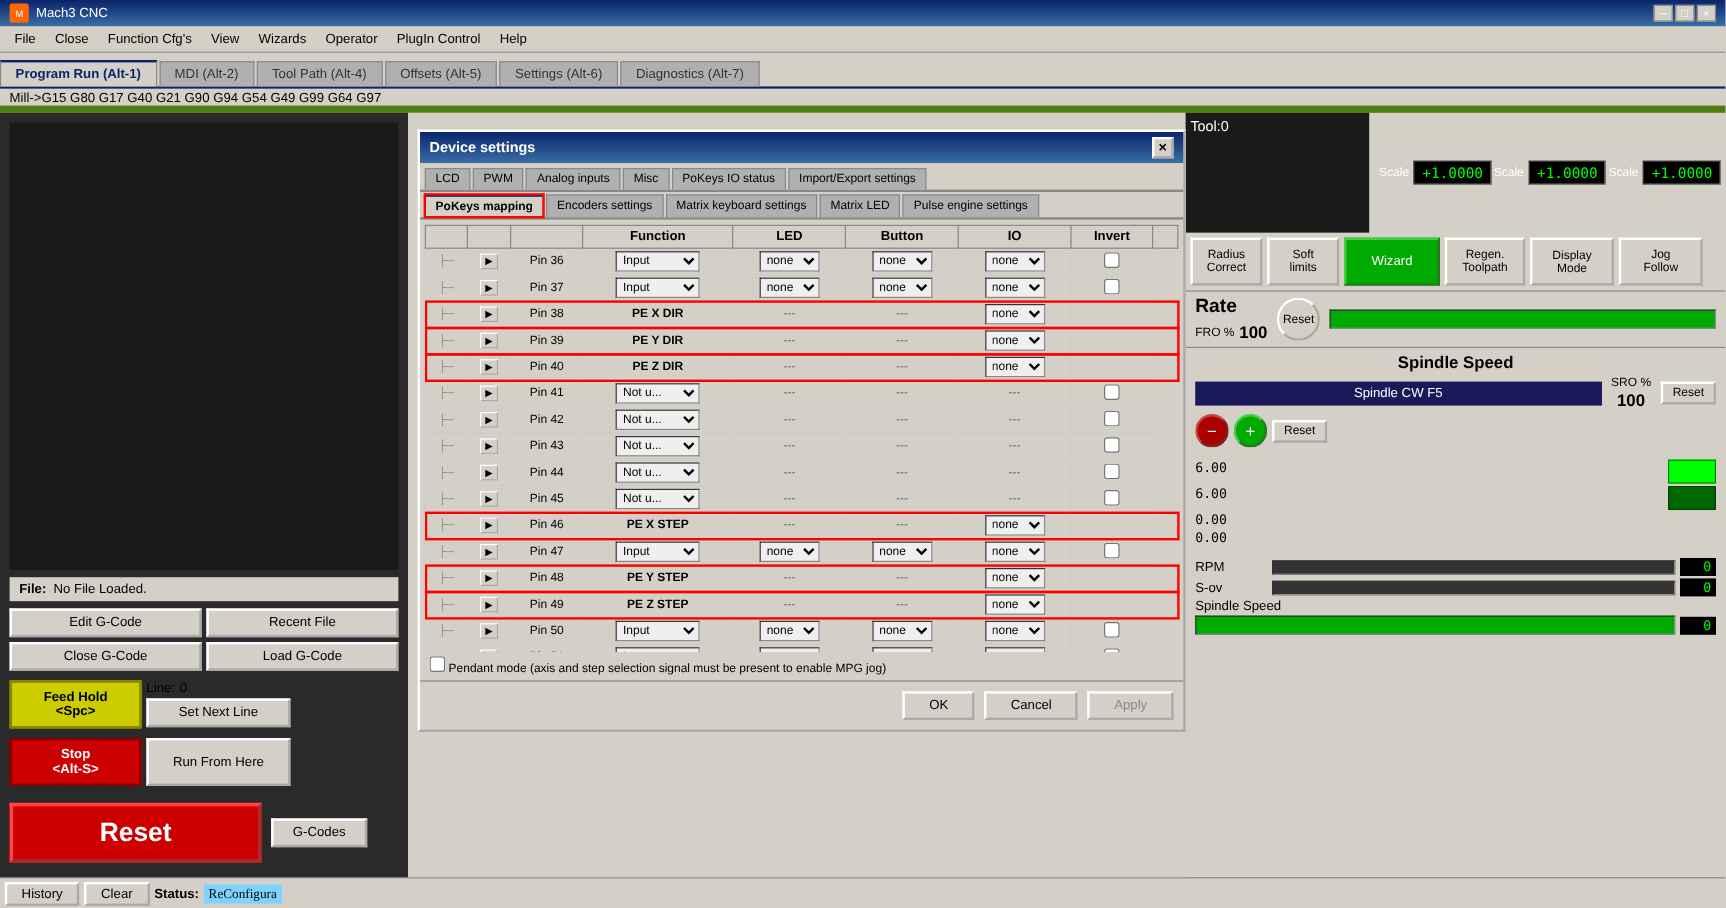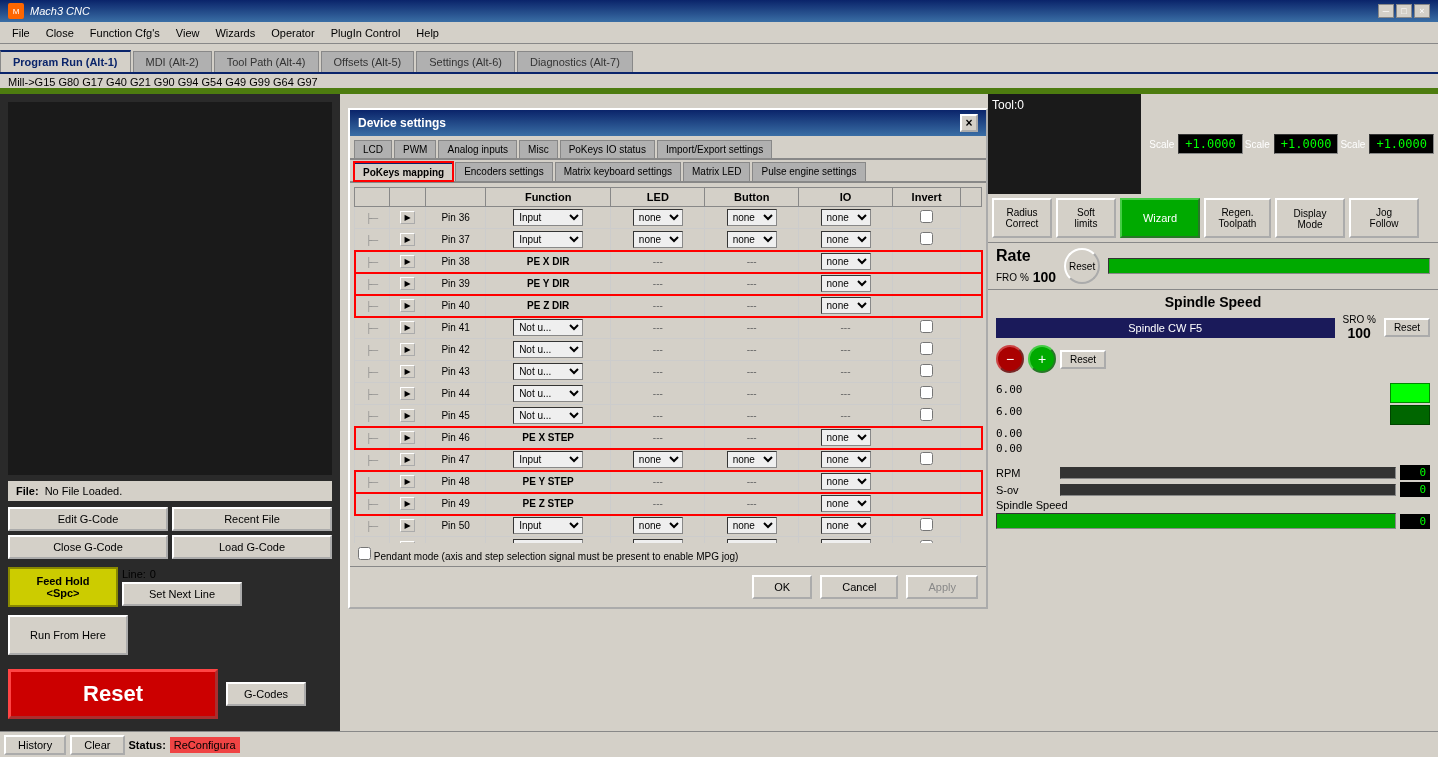--- a/index.html
+++ b/index.html
@@ -1,21 +1,21 @@
 <!DOCTYPE html>
 <html><head>
   <meta charset="utf-8">
   <style>
     * { box-sizing: border-box; margin: 0; padding: 0; }
     body { font-family: 'Arial', sans-serif; font-size: 11px; background: #d4d0c8; overflow: hidden; width: 1438px; height: 757px; }
 
     
     .title-bar { background: linear-gradient(to bottom, #0a246a, #3a6ea5); color: white; height: 22px; display: flex; align-items: center; padding: 0 8px; font-size: 11px; }
     .title-bar .title-icon { width: 16px; height: 16px; background: #ff6600; border-radius: 2px; margin-right: 6px; display: flex; align-items: center; justify-content: center; font-size: 8px; color: white; }
-    .title-bar .title-text { flex: 1; font-style: italic; }
+    .title-bar .title-text { flex: 1; }
     .title-bar .win-controls { display: flex; gap: 2px; }
     .win-btn { width: 16px; height: 14px; background: #d4d0c8; border: 1px solid #888; font-size: 9px; display: flex; align-items: center; justify-content: center; cursor: pointer; }
 
     
     .menu-bar { background: #d4d0c8; height: 22px; display: flex; align-items: center; padding: 0 4px; border-bottom: 1px solid #888; }
     .menu-item { padding: 2px 8px; font-size: 11px; cursor: pointer; }
 
     
     .tab-bar { background: #d4d0c8; height: 30px; display: flex; align-items: flex-end; padding: 0 0; border-bottom: 2px solid #0a246a; }
     .tab { padding: 4px 12px; background: #b0b0b0; border: 1px solid #888; border-bottom: none; margin-right: 2px; cursor: pointer; font-size: 11px; color: #333; }
@@ -59,21 +59,21 @@
     .spindle-inner { background: #1a1a5a; color: white; padding: 4px 8px; text-align: center; font-size: 11px; cursor: pointer; }
     .spindle-btn-red { background: #aa0000; color: white; border: 2px outset #cc4444; border-radius: 50%; width: 28px; height: 28px; display: flex; align-items: center; justify-content: center; cursor: pointer; font-size: 14px; }
     .spindle-btn-green { background: #00aa00; color: white; border: 2px outset #44cc44; border-radius: 50%; width: 28px; height: 28px; display: flex; align-items: center; justify-content: center; cursor: pointer; font-size: 14px; }
     .reset-btn-small { background: #d4d0c8; border: 2px outset #fff; padding: 2px 8px; cursor: pointer; font-size: 10px; }
     .rpm-value { background: black; color: #00ff00; padding: 1px 4px; font-size: 11px; font-family: monospace; min-width: 30px; text-align: right; }
 
     
     .bottom-bar { background: #d4d0c8; height: 26px; display: flex; align-items: center; padding: 0 4px; border-top: 1px solid #888; gap: 4px; }
     .bottom-btn { background: #d4d0c8; border: 2px outset #fff; padding: 2px 12px; cursor: pointer; font-size: 11px; }
     .status-label { font-weight: bold; font-size: 11px; }
-    .status-value { font-size: 11px; background: #ef4444; padding: 2px 4px; }
+    .status-value { font-size: 11px; background: #7dd3fc; padding: 2px 4px; font-family: Liberation Serif, serif; }
 
     
     .dialog { background: #d4d0c8; border: 2px outset #fff; width: 640px; position: absolute; top: 108px; left: 348px; }
     .dialog-title { background: linear-gradient(to bottom, #0a246a, #3a6ea5); color: white; padding: 4px 8px; display: flex; justify-content: space-between; align-items: center; font-size: 12px; font-weight: bold; }
     .dialog-close { background: #d4d0c8; border: 2px outset #fff; width: 18px; height: 18px; display: flex; align-items: center; justify-content: center; cursor: pointer; font-size: 12px; color: black; }
 
     
     .dialog-tabs { background: #d4d0c8; padding: 4px 4px 0; display: flex; flex-wrap: wrap; gap: 2px; border-bottom: 2px solid #888; }
     .dtab { background: #b0b0b0; border: 1px solid #888; border-bottom: none; padding: 3px 8px; cursor: pointer; font-size: 10px; }
     .dtab.active { background: #d4d0c8; border-top: 2px solid #0a246a; font-weight: bold; outline: 2px solid red; outline-offset: -1px; }
@@ -167,20 +167,21 @@
       <div style="flex:1; display:flex; flex-direction:column; gap:2px;">
         <div style="display:flex; gap:4px; align-items:center;">
           <span style="font-size:11px;">Line:</span>
           <span style="font-size:11px;">0</span>
         </div>
         <button class="action-btn" style="width:120px;">Set Next Line</button>
       </div>
     </div>
 
     <div style="display:flex; gap:4px; align-items:center; margin-top:2px;">
+      <button class="btn-red" style="flex:0 0 110px; height:40px; font-size:11px;">Stop<br>&lt;Alt-S&gt;</button>
       <button class="action-btn" style="width:120px; height:40px;">Run From Here</button>
     </div>
 
     <div style="display:flex; align-items:center; gap:8px; margin-top:4px;">
       <div class="big-reset" style="width:210px; height:50px; display:flex; align-items:center; justify-content:center; font-size:22px;">Reset</div>
       <button class="gcodes-btn">G-Codes</button>
     </div>
   </div>
 
   <div class="center-panel">

